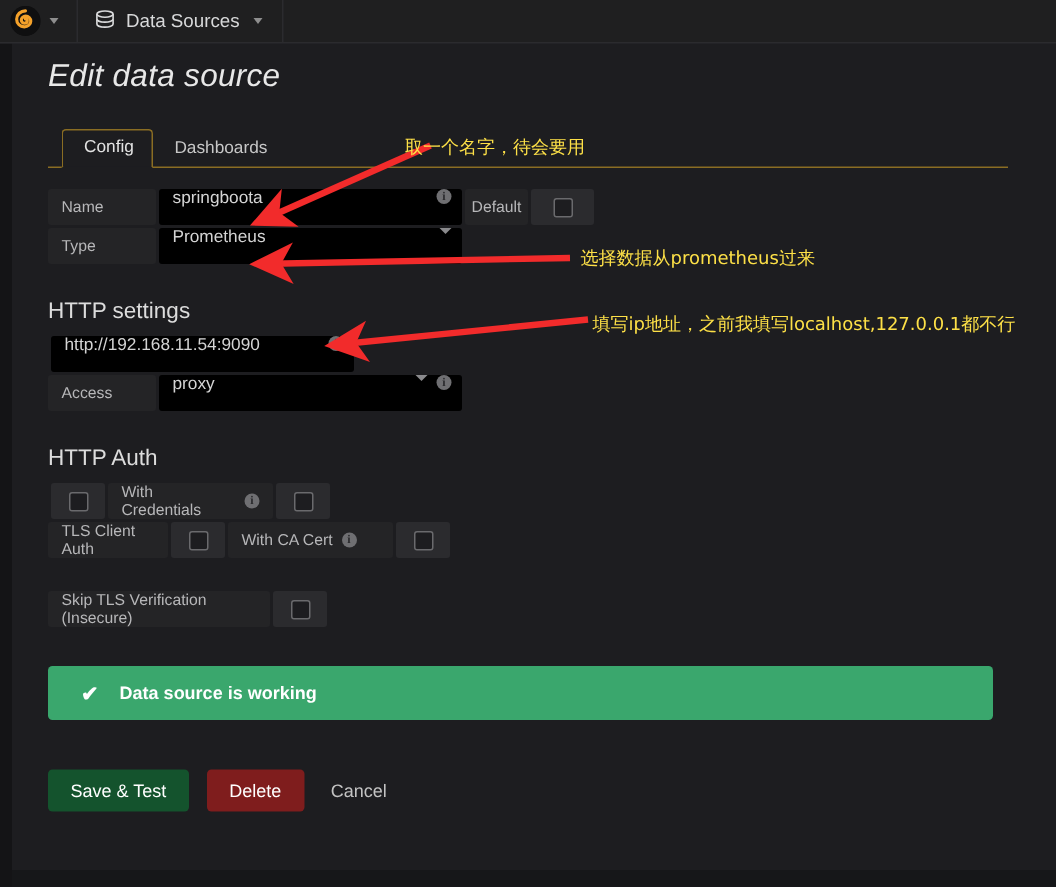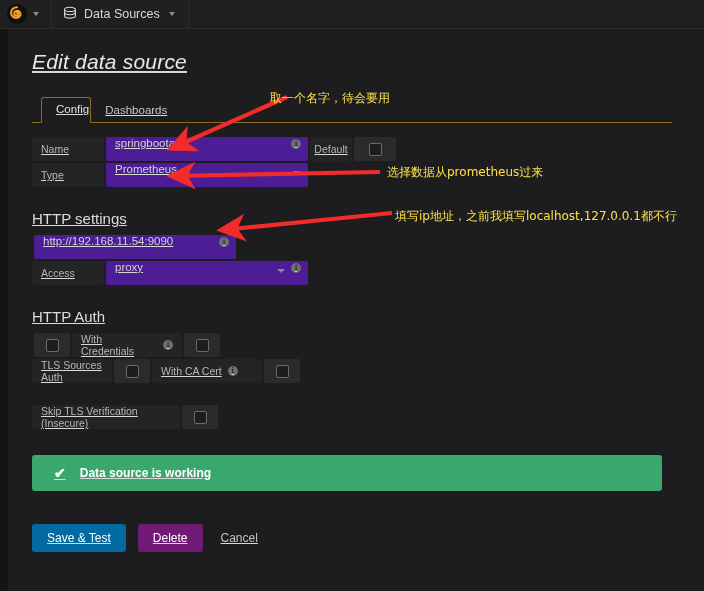--- a/index.html
+++ b/index.html
@@ -66,26 +66,25 @@
   
   .left-rail {
     position: absolute;
     left: 0; top: 28px;
     width: 8px;
     height: 563px;
     background: #141416;
   }
   .page {
     position: absolute;
-    left: 8px; top: 28px;
+    left: 8px; top: 17px;
     width: 696px;
     height: 563px;
     background: #1d1d20;
     overflow: hidden;
-    text-decoration: underline;
   }
   .content {
     padding: 22px 22px 0 24px;
   }
   .page-title {
     font-size: 21px;
     font-style: italic;
     font-weight: normal;
     color: #e8e8e8;
     margin: 0 0 22px 0;
@@ -96,21 +95,21 @@
   .tabs {
     display: flex;
     align-items: flex-end;
     border-bottom: 1px solid #8a6d23;
     margin: 0 10px 0 0;
     padding-left: 9px;
     height: 26px;
   }
   .tab {
     font-size: 11.5px;
-    padding: 5px 1px 6px 14px;
+    padding: 5px 12px 6px 14px;
     color: #c7c7c7;
     line-height: 13px;
     position: relative;
     top: 1px;
   }
   .tab.active {
     border: 1px solid #8a6d23;
     border-bottom: 1px solid #1d1d20;
     border-radius: 3px 3px 0 0;
     background: #1d1d20;
@@ -135,23 +134,23 @@
     background: #242426;
     color: #b7b7b9;
     font-size: 10.5px;
     display: flex;
     align-items: center;
     padding: 0 9px;
     box-sizing: border-box;
     border-radius: 2px;
   }
   .field {
-    background: #4c1d95;
-    display: flex;
-    align-items: flex-end;
+    background: #000000;
+    display: flex;
+    align-items: flex-start;
     padding: 0 7px 12px 9px;
     box-sizing: border-box;
     border-radius: 2px;
     font-size: 11.5px;
     color: #d4d4d4;
     position: relative;
   }
   .field .val { flex: 1; white-space: nowrap; overflow: hidden; }
   .info-i {
     width: 10px; height: 10px;
@@ -231,22 +230,22 @@
   }
   .btn {
     font-size: 12px;
     border-radius: 3px;
     padding: 7px 15px;
     color: #fff;
     border: none;
     font-family: "Liberation Sans", sans-serif;
     cursor: pointer;
   }
-  .btn-save { background: #0369a1; }
-  .btn-delete { background: #701a75; }
+  .btn-save { background: #14532d; }
+  .btn-delete { background: #7f1d1d; }
   .btn-cancel {
     background: transparent;
     color: #c3c3c3;
     padding-left: 6px;
   }
 
   
   .anno {
     position: absolute;
     color: #fde047;
@@ -359,21 +358,21 @@
           <span>With Credentials</span>
           <span class="info-i">i</span>
         </div>
         <div class="gap2"></div>
         <div class="cb-cell w-cb-auth2">
           <span class="checkbox"></span>
         </div>
       </div>
 
       <div class="row">
-        <div class="lbl w-lbl-auth">TLS Sources Auth</div>
+        <div class="lbl w-lbl-auth">TLS Client Auth</div>
         <div class="gap2"></div>
         <div class="cb-cell w-cb-auth">
           <span class="checkbox"></span>
         </div>
         <div class="gap2"></div>
         <div class="lbl w-lbl-auth2" style="width:110px">
           <span>With CA Cert</span>
           <span class="info-i">i</span>
         </div>
         <div class="gap2"></div>

